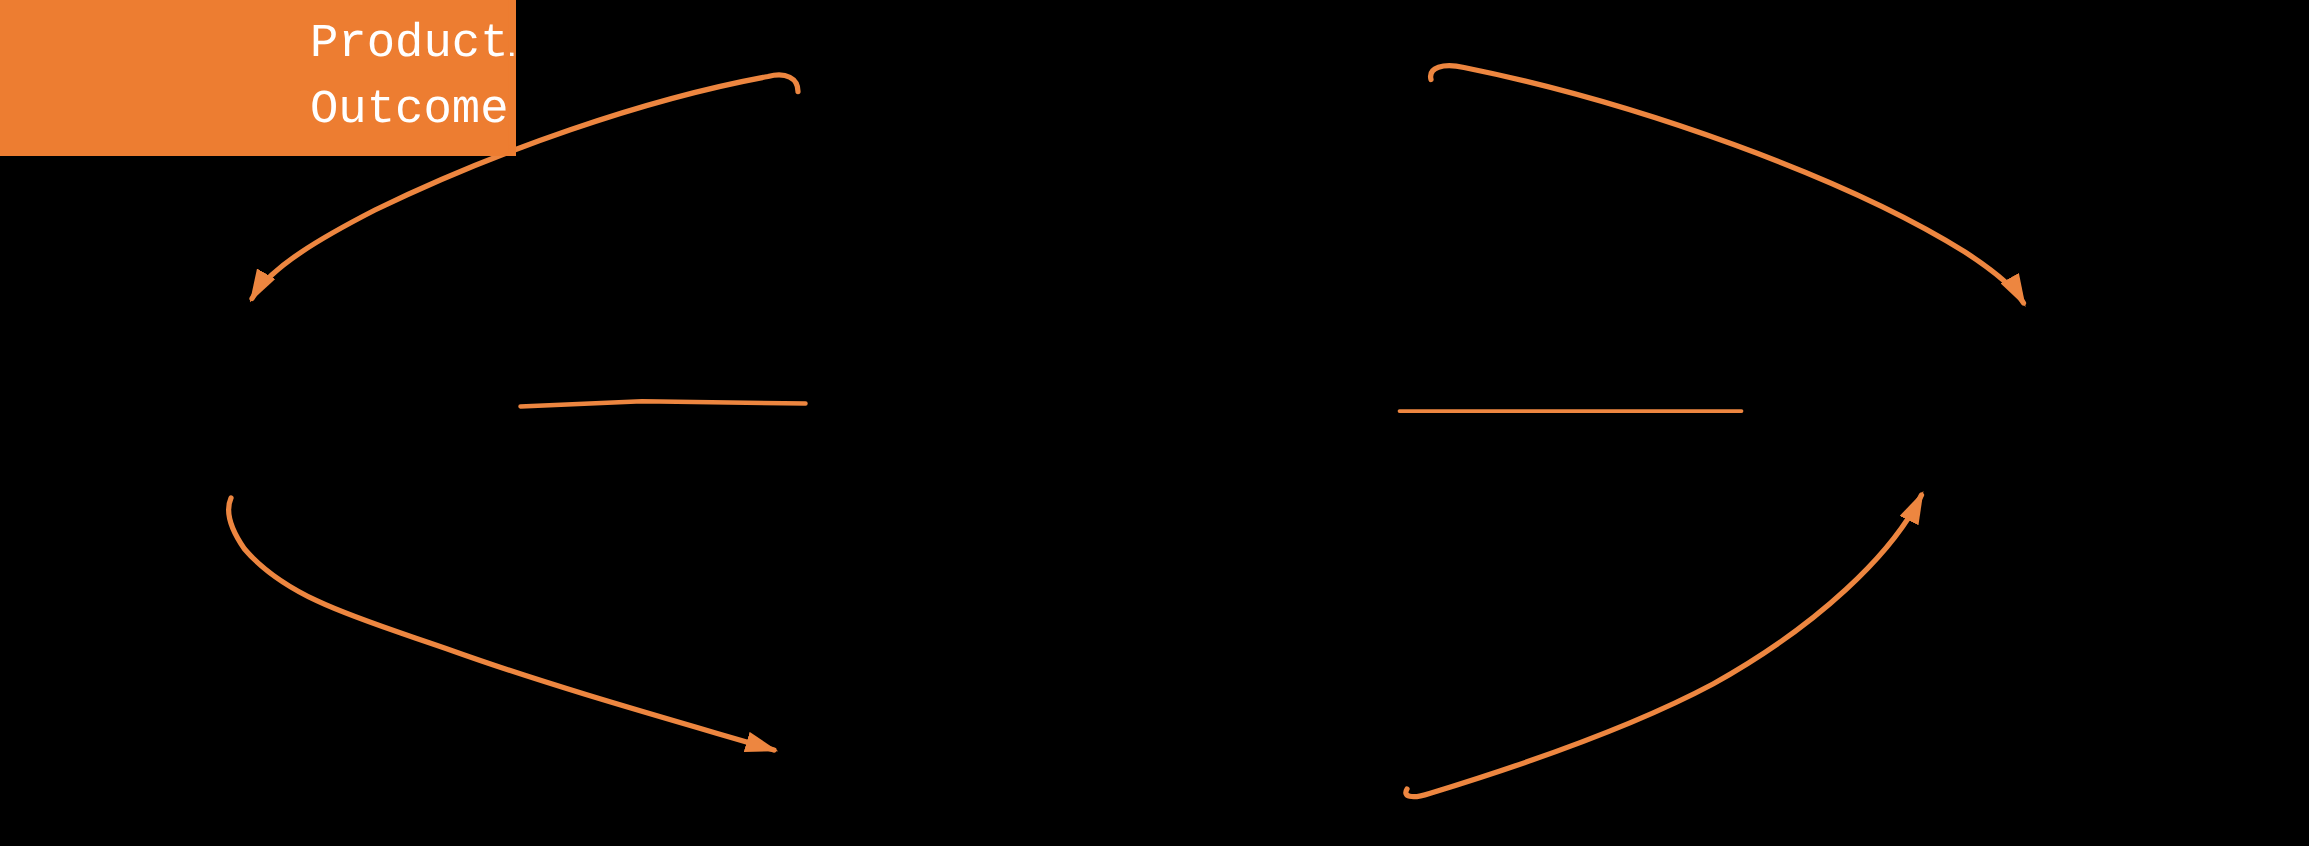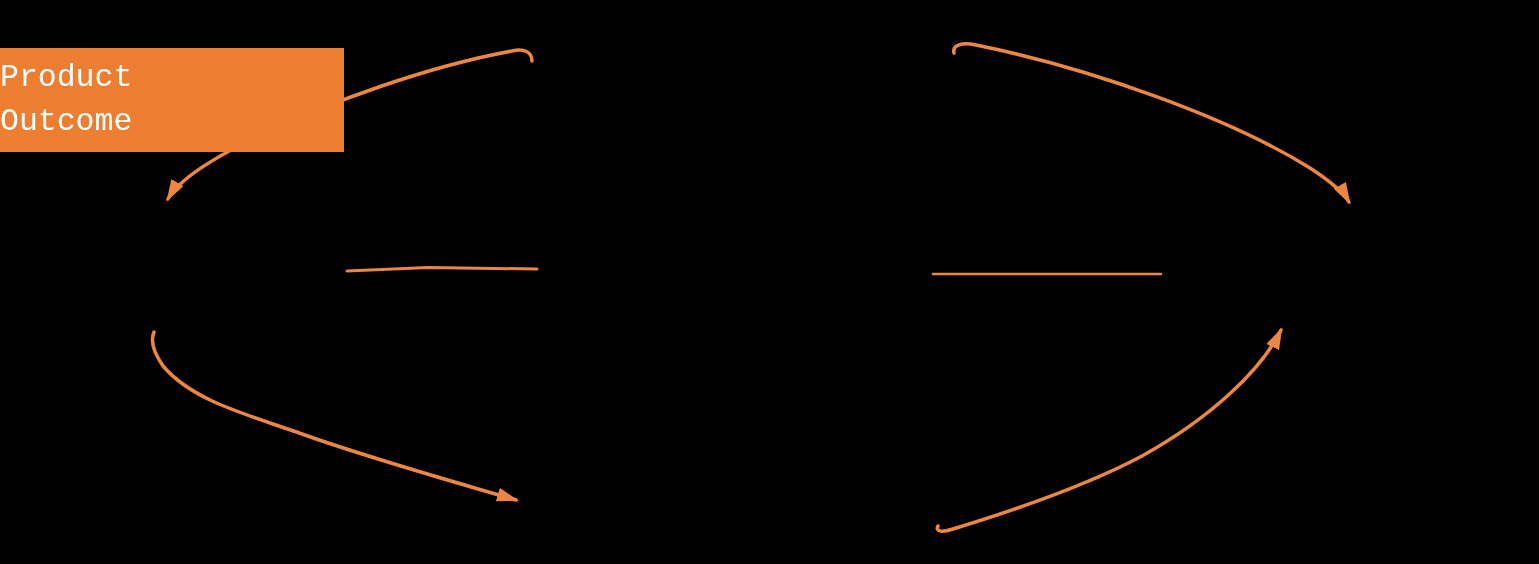--- a/index.html
+++ b/index.html
@@ -27,23 +27,22 @@
     stroke:var(--conn);
     stroke-linecap:round;
     stroke-linejoin:round;
   }
   .arrowhead-shape{ fill:var(--conn); }
   .node{
     position:absolute;
     background:var(--box);
     display:flex;
     align-items:center;
-    justify-content:flex-start;
+    justify-content:flex-end;
     text-align:center;
-    margin-top:48px;
   }
   .node-label{
     color:var(--text);
     font-size:31.5px;
     line-height:44px;
     white-space:pre-line;
     letter-spacing:0;
   }
   .node-protocol-design   {left:0;    top:217; width:344px; height:104px;}
   .node-evaluation-committee{left:552;top:8;   width:340px; height:99px;}

